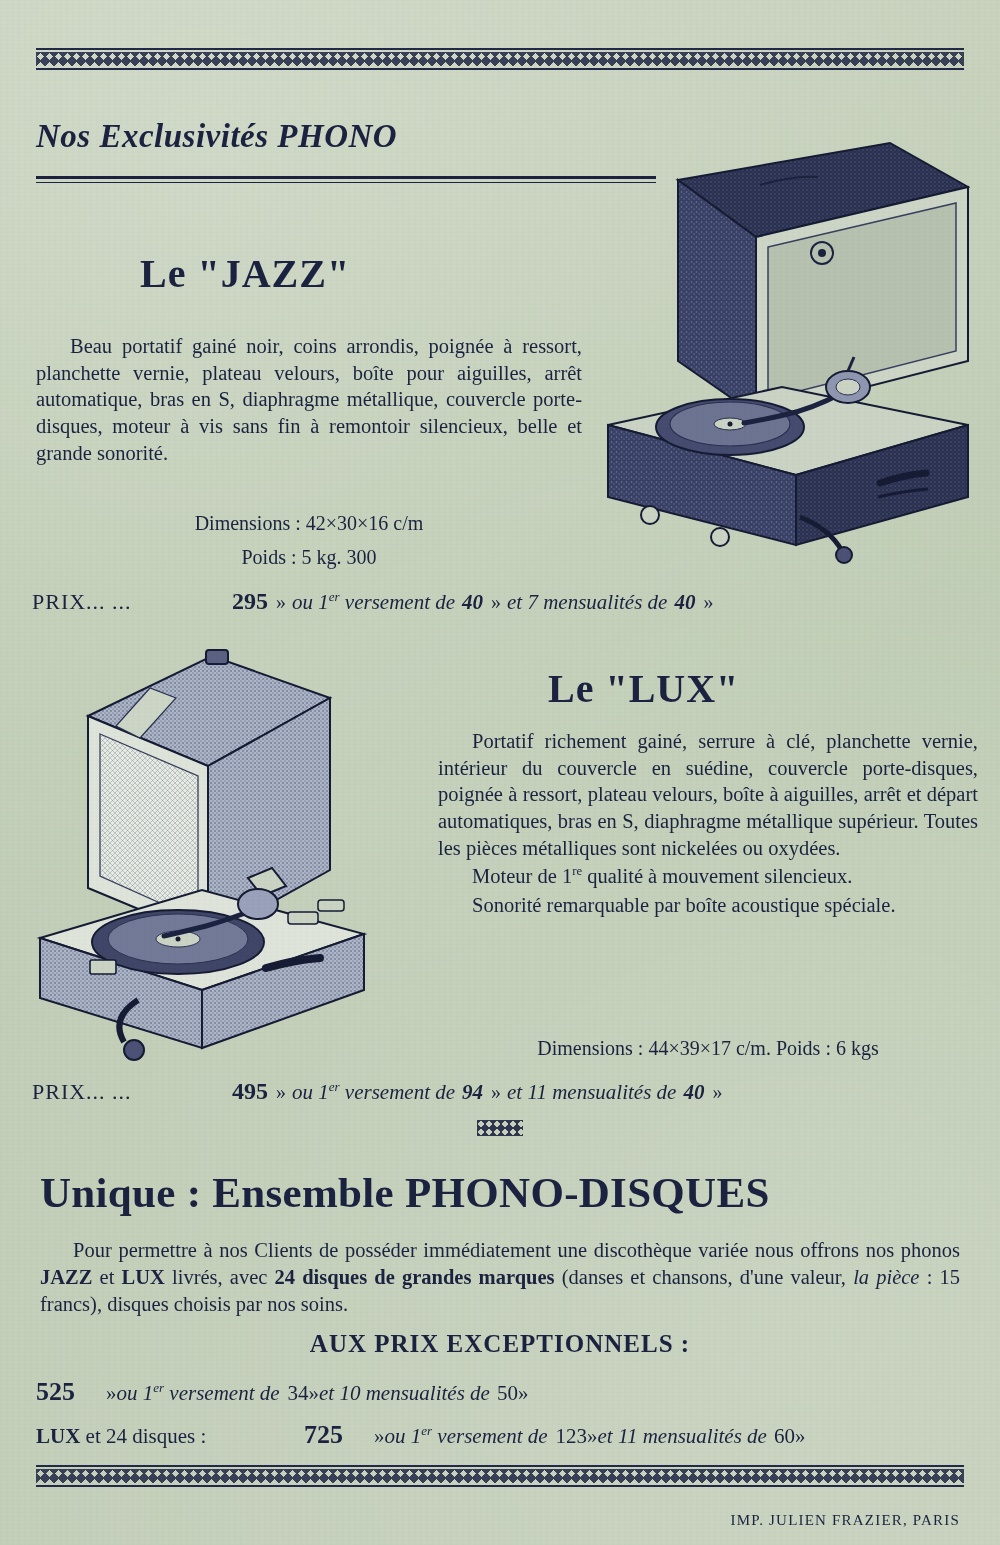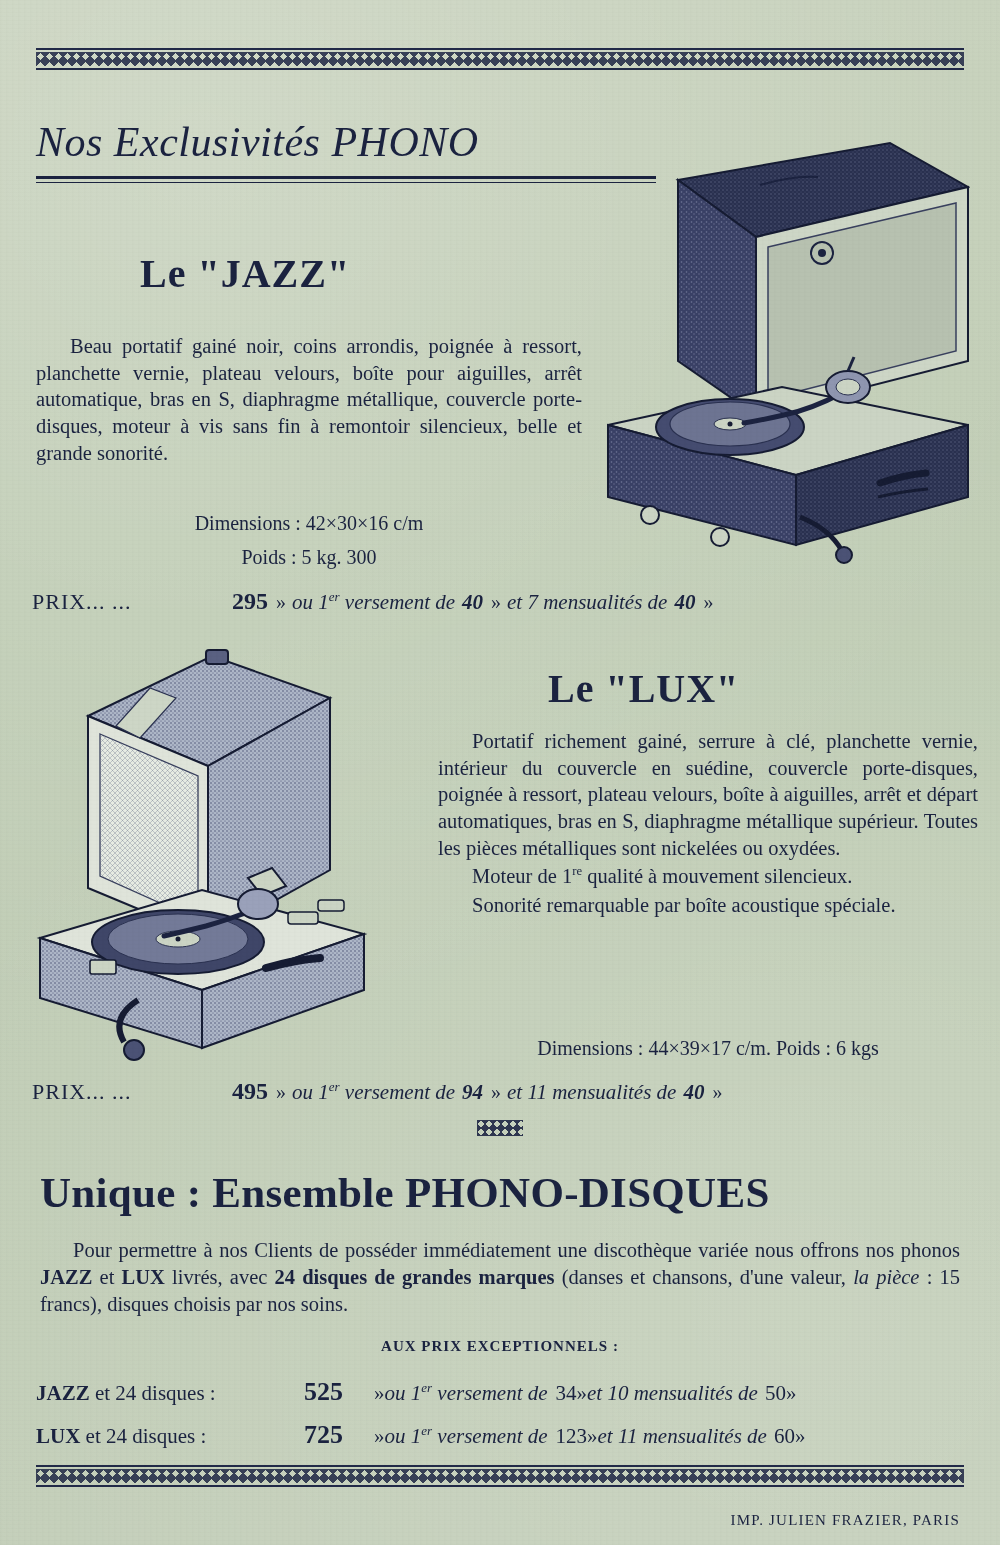--- a/index.html
+++ b/index.html
@@ -73,22 +73,22 @@
     opacity: .9;
   }
 
   
   .title-main {
     position: absolute;
     left: 36px;
     top: 118px;
     font-family: "Liberation Serif", serif;
     font-style: italic;
-    font-weight: normal;
-    font-size: 42px;
+    font-weight: bold;
+    font-size: 33px;
     letter-spacing: .5px;
     color: #1b2340;
   }
   .title-rule {
     position: absolute;
     left: 36px;
     top: 176px;
     width: 620px;
     border-top: 3px solid #1b2340;
     border-bottom: 1px solid #1b2340;
@@ -167,24 +167,23 @@
     line-height: 1.32;
     text-align: justify;
     color: #1b2340;
   }
   .promo-sub {
     position: absolute;
     left: 0; right: 0;
     top: 1330px;
     text-align: center;
     font-weight: bold;
-    font-size: 15px;
+    font-size: 25px;
     letter-spacing: 1px;
     color: #1b2340;
-    margin-top: 8px;
   }
   .combo-row {
     position: absolute;
     left: 36px;
     right: 28px;
     font-size: 21px;
     display: flex;
     align-items: baseline;
     color: #1b2340;
   }
@@ -376,21 +375,20 @@
 
   <div class="promo-title">Unique : Ensemble PHONO-DISQUES</div>
 
   <div class="promo-text">
     <span class="indent" style="display:inline;">&nbsp;&nbsp;&nbsp;&nbsp;&nbsp;</span><span>Pour permettre à nos Clients de posséder immédiatement une discothèque variée nous offrons nos phonos </span><b>JAZZ</b><span> et </span><b>LUX</b><span> livrés, avec </span><b>24 disques de grandes marques</b><span> (danses et chansons, d'une valeur, </span><i>la pièce</i><span> : 15 francs), disques choisis par nos soins.</span>
   </div>
 
   <div class="promo-sub">AUX PRIX EXCEPTIONNELS :</div>
 
   <div class="combo-row" style="top:1377px;">
-    <span class="lbl"><b>JAZZ</b><span> et 24 disques :</span></span>
     <span class="amount">525</span>
     <span class="guil">»</span>
     <em><span>ou 1</span><sup>er</sup>&nbsp;<span>versement de</span></em>
     <span class="bold-it" style="margin-left:8px">34</span>
     <span class="guil">»</span>
     <em>et 10 mensualités de</em>
     <span class="bold-it" style="margin-left:7px">50</span>
     <span class="guil">»</span>
   </div>
 

